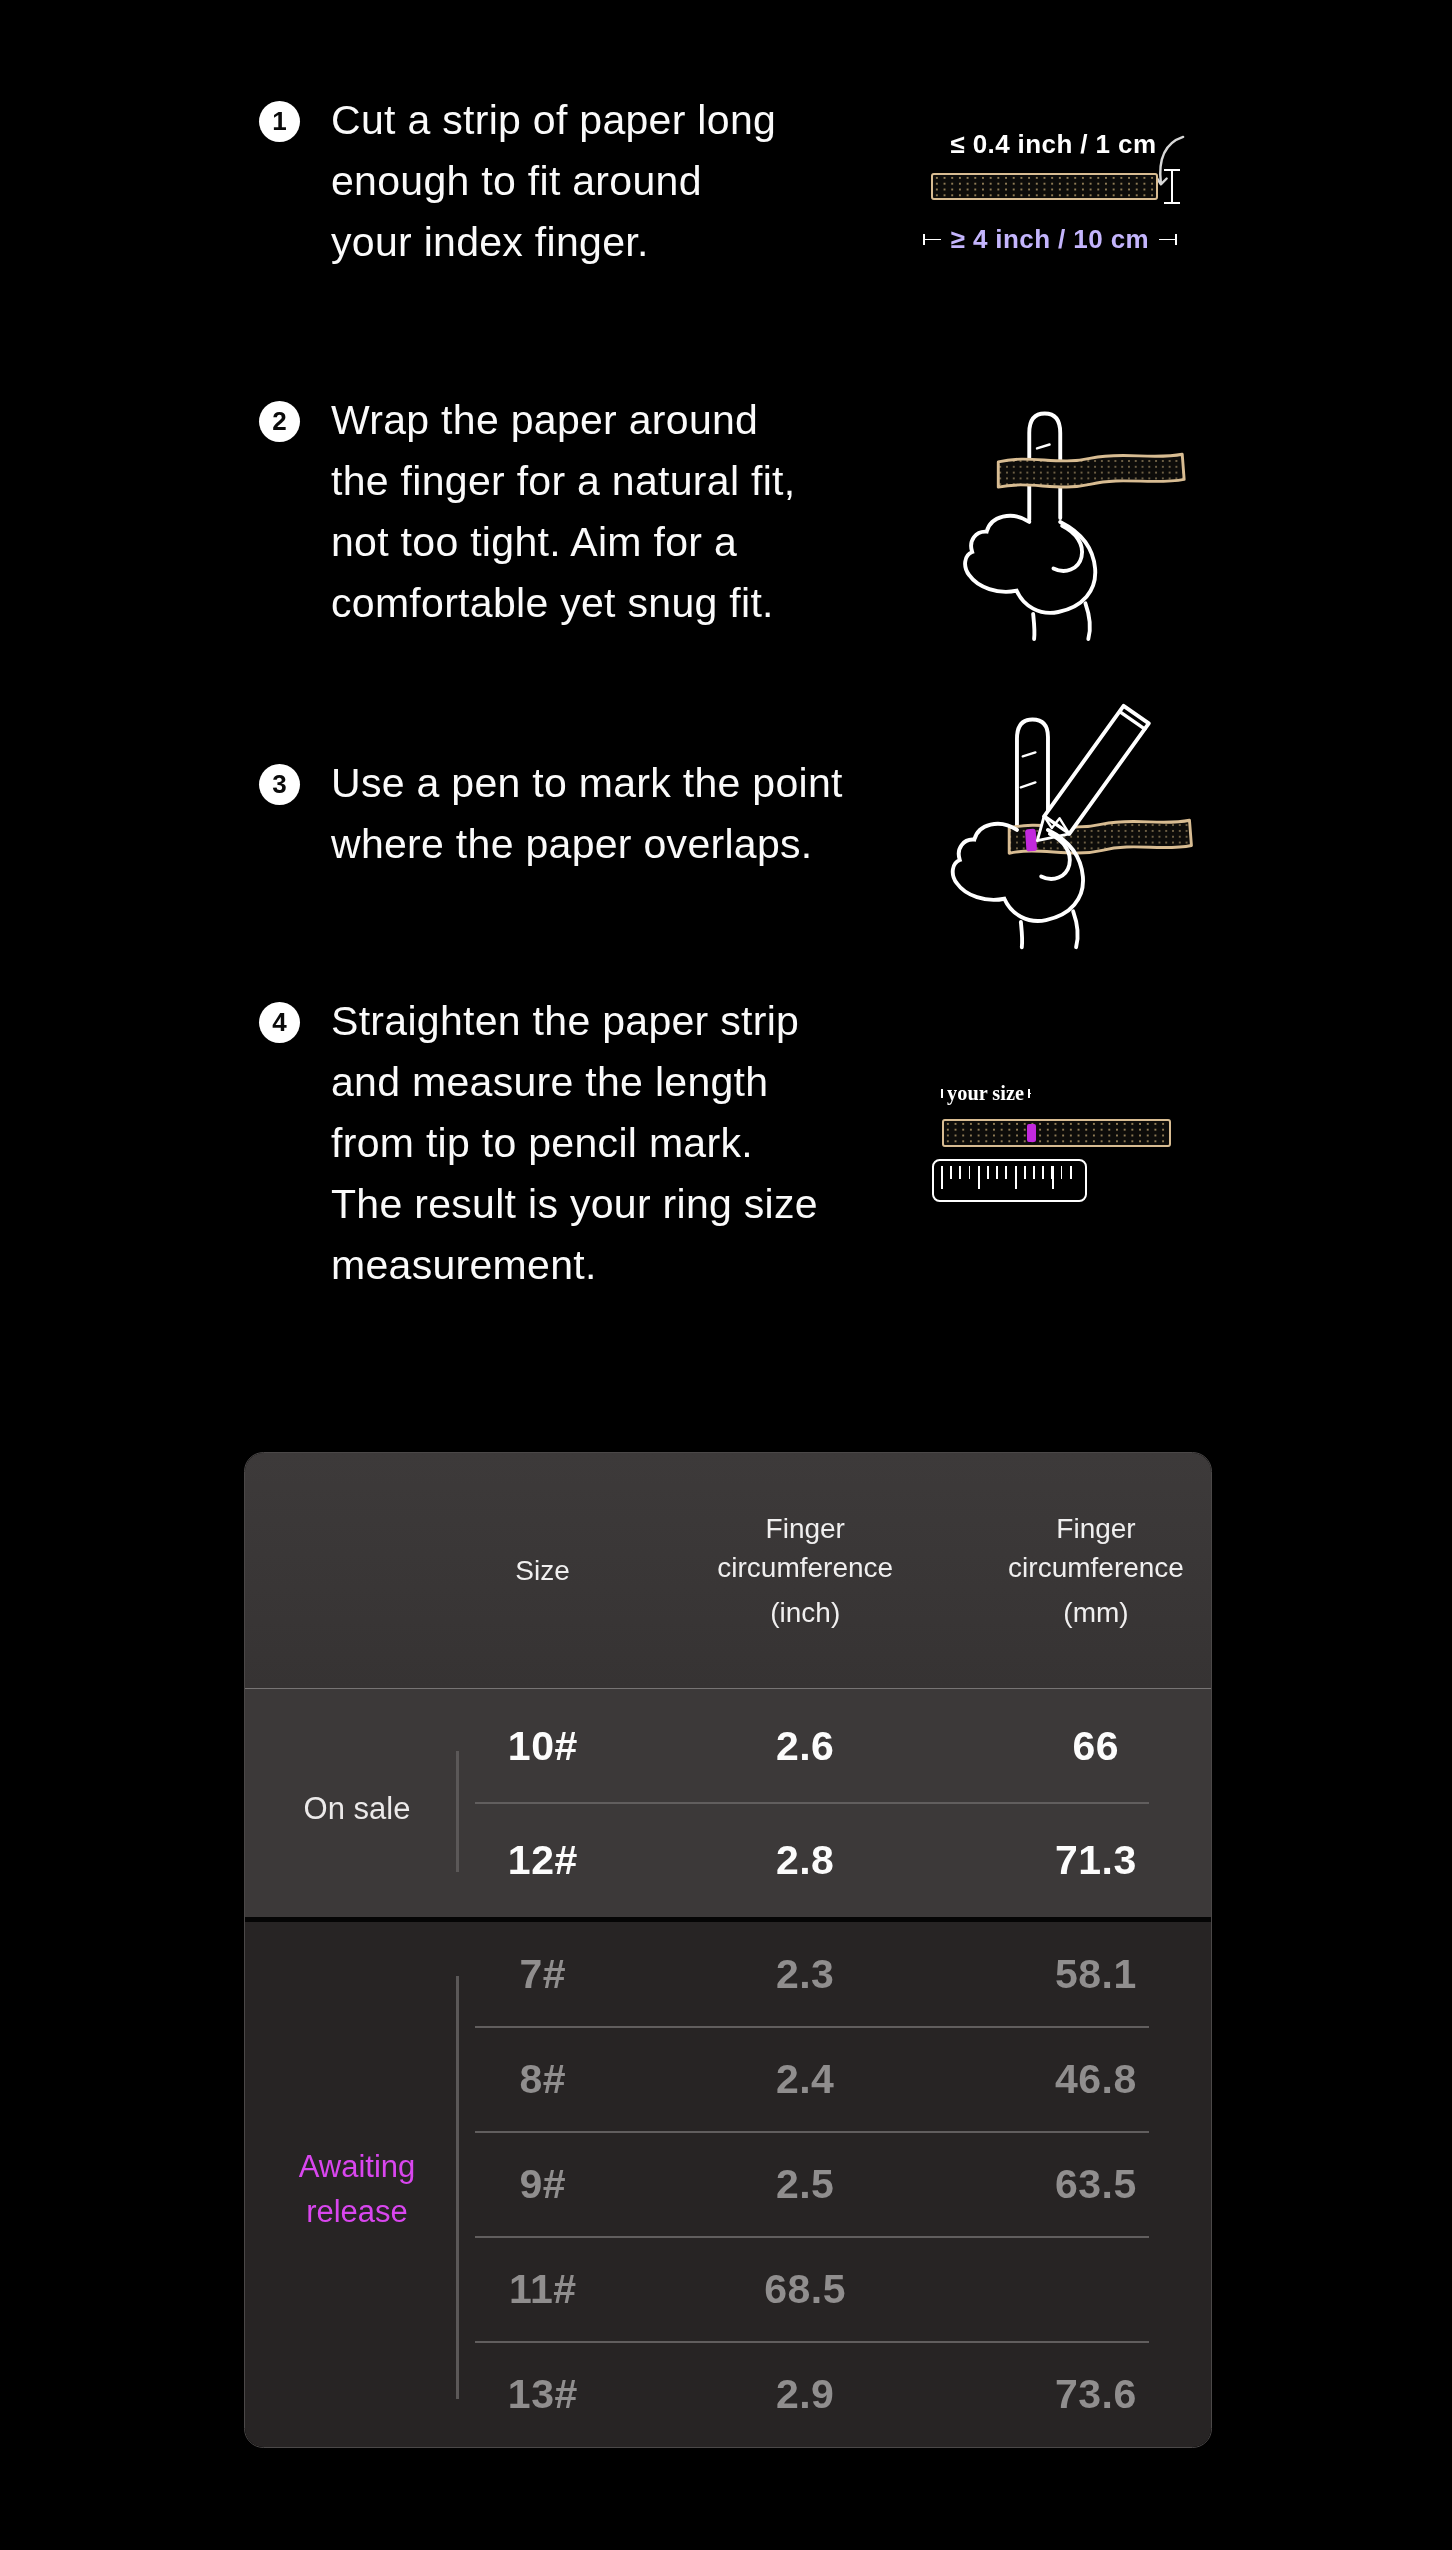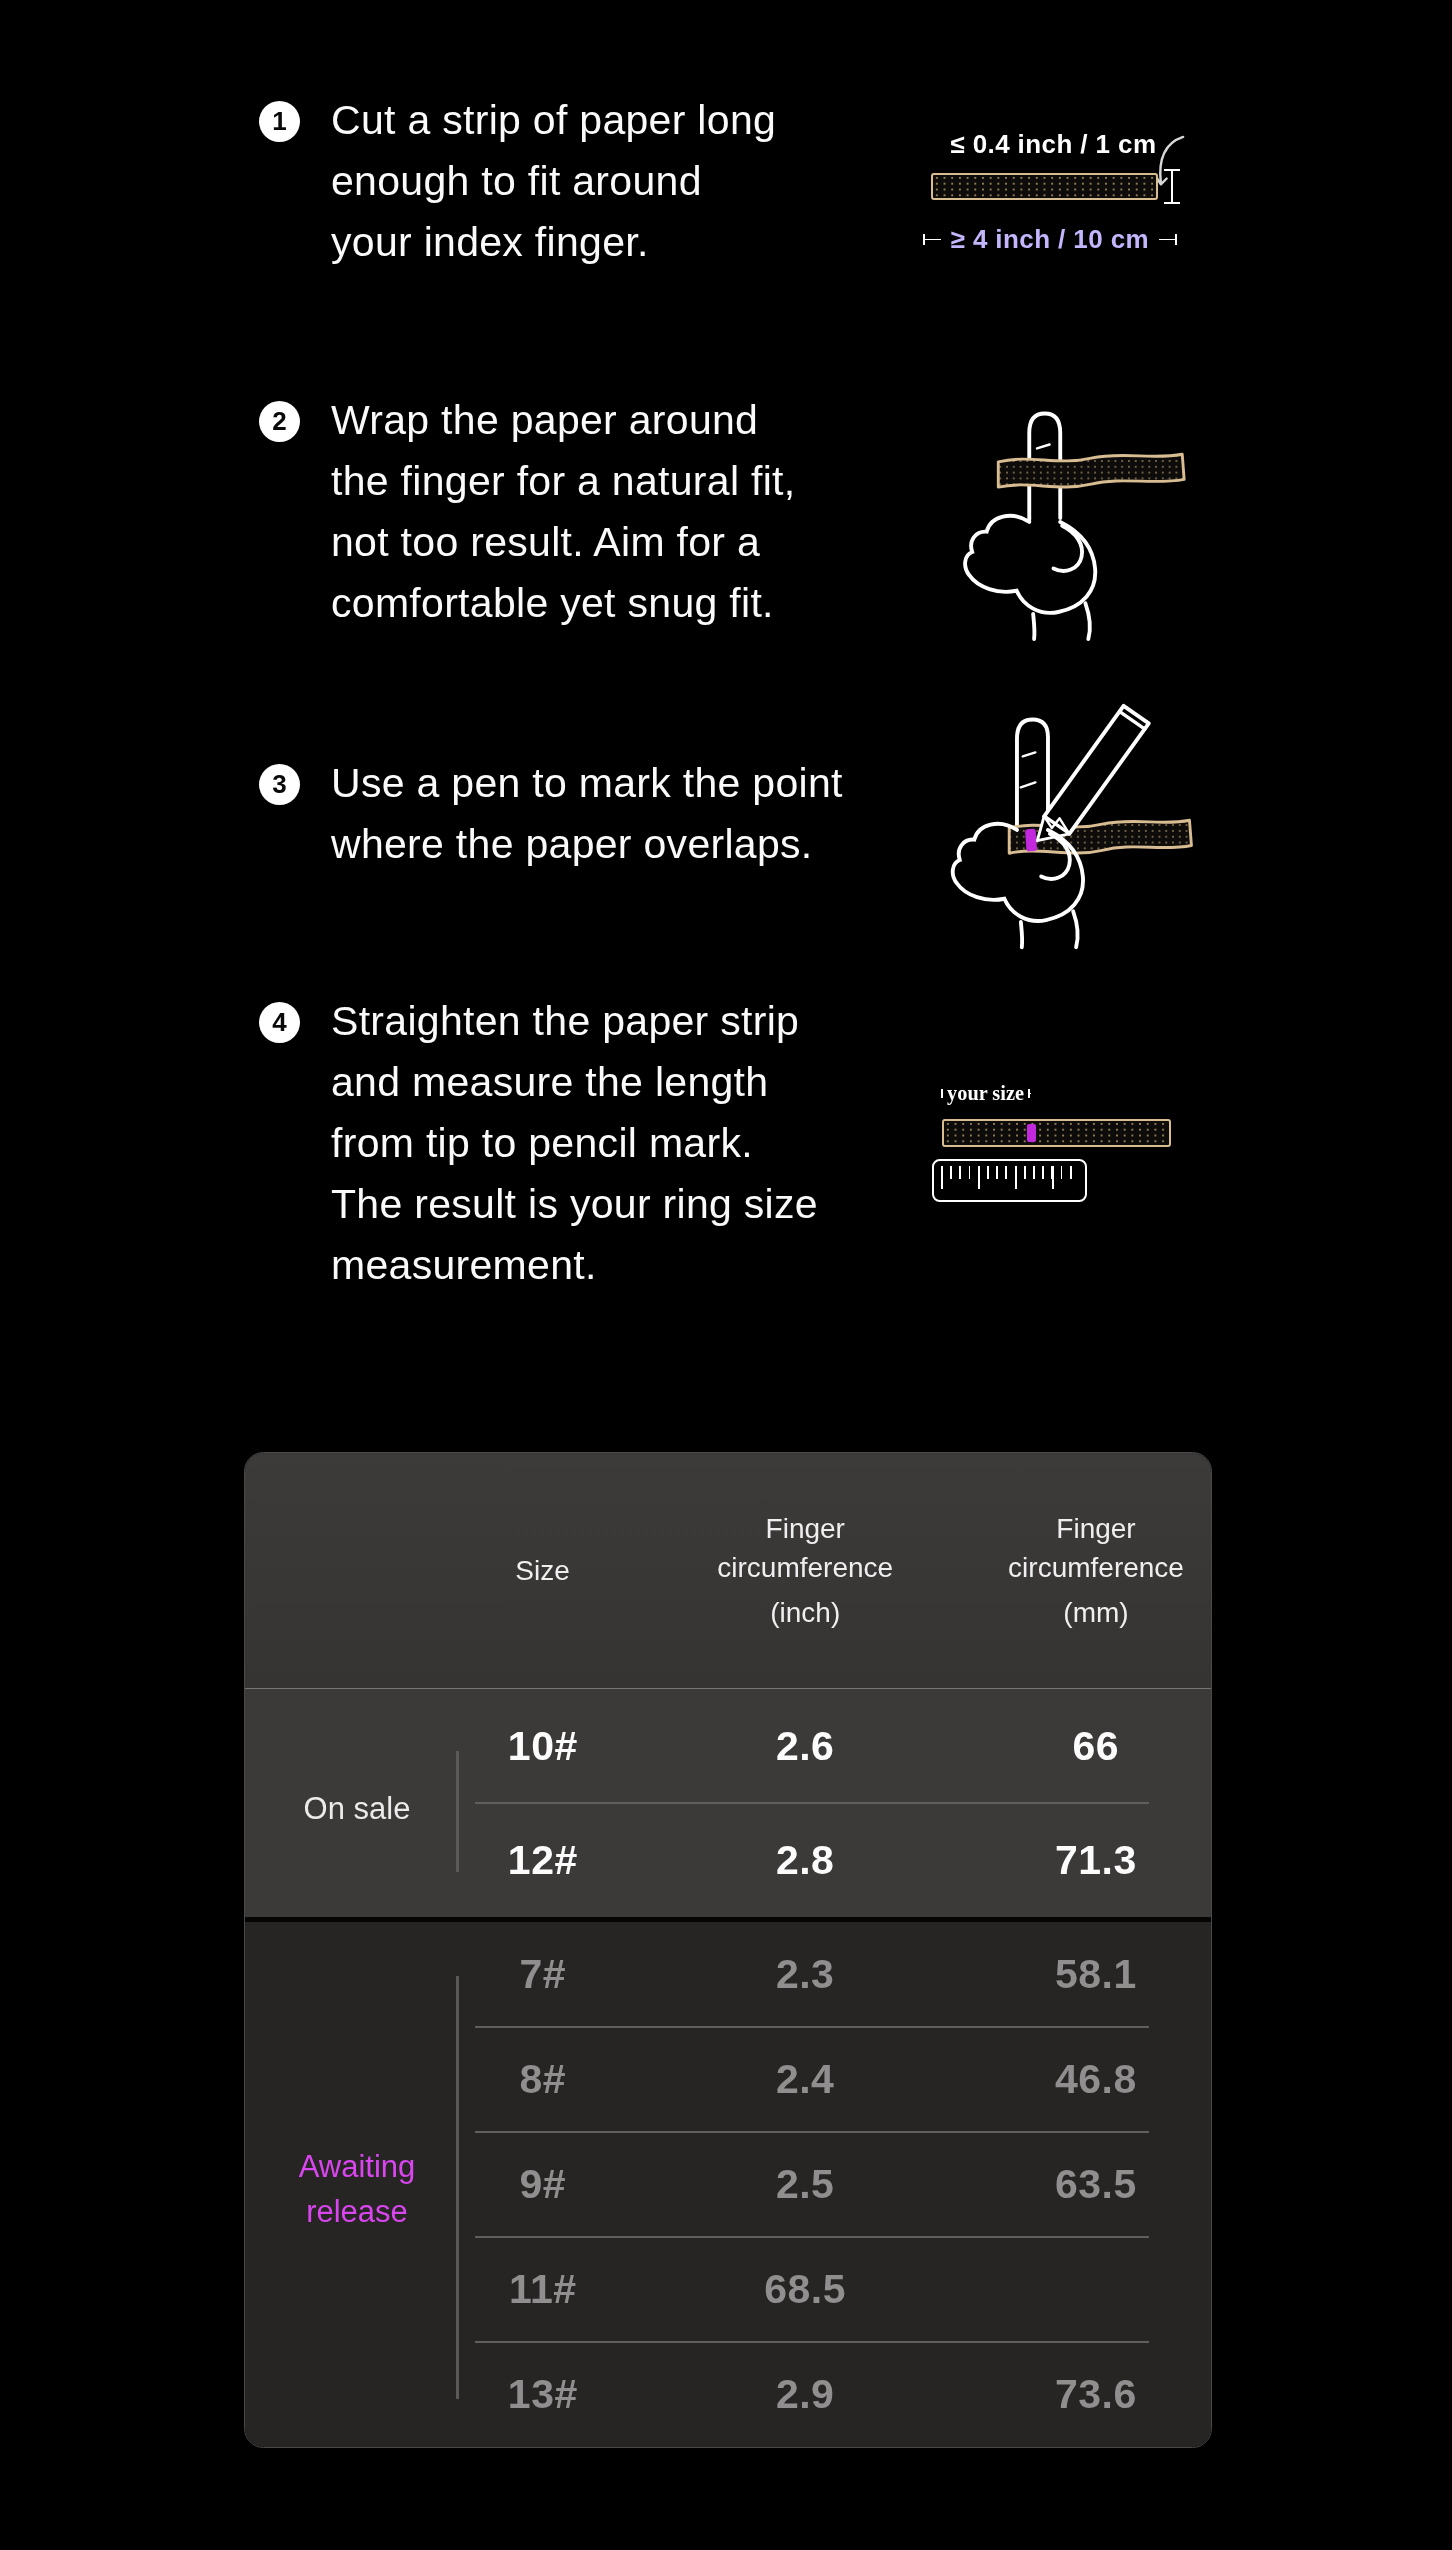--- a/index.html
+++ b/index.html
@@ -99,21 +99,21 @@
       <span class="mline ml-left"></span>
       <span class="mtext">≥ 4 inch / 10 cm</span>
       <span class="mline ml-right"></span>
     </div>
   </div>
 
   <div class="badge" style="left:259px;top:401px;">2</div>
   <div class="step-text" style="top:390px;">
     <div class="step-line">Wrap the paper around</div>
     <div class="step-line">the finger for a natural fit,</div>
-    <div class="step-line">not too result. Aim for a</div>
+    <div class="step-line">not too tight. Aim for a</div>
     <div class="step-line">comfortable yet snug fit.</div>
   </div>
   <svg class="illus" style="left:944px;top:400px;" width="247" height="242" viewBox="0 0 255 250">
     <defs>
       <pattern id="dots2" width="7" height="6" patternUnits="userSpaceOnUse">
         <rect width="7" height="6" fill="#0d0c0a"></rect>
           <circle cx="2" cy="3" r="1" fill="#8d7b57"></circle>
       </pattern>
     </defs>
     <path d="M88 124 L88 34 Q88 14 104 14 Q120 14 120 34 L120 122" stroke="#fff" stroke-width="4" fill="none" stroke-linecap="round"></path>

